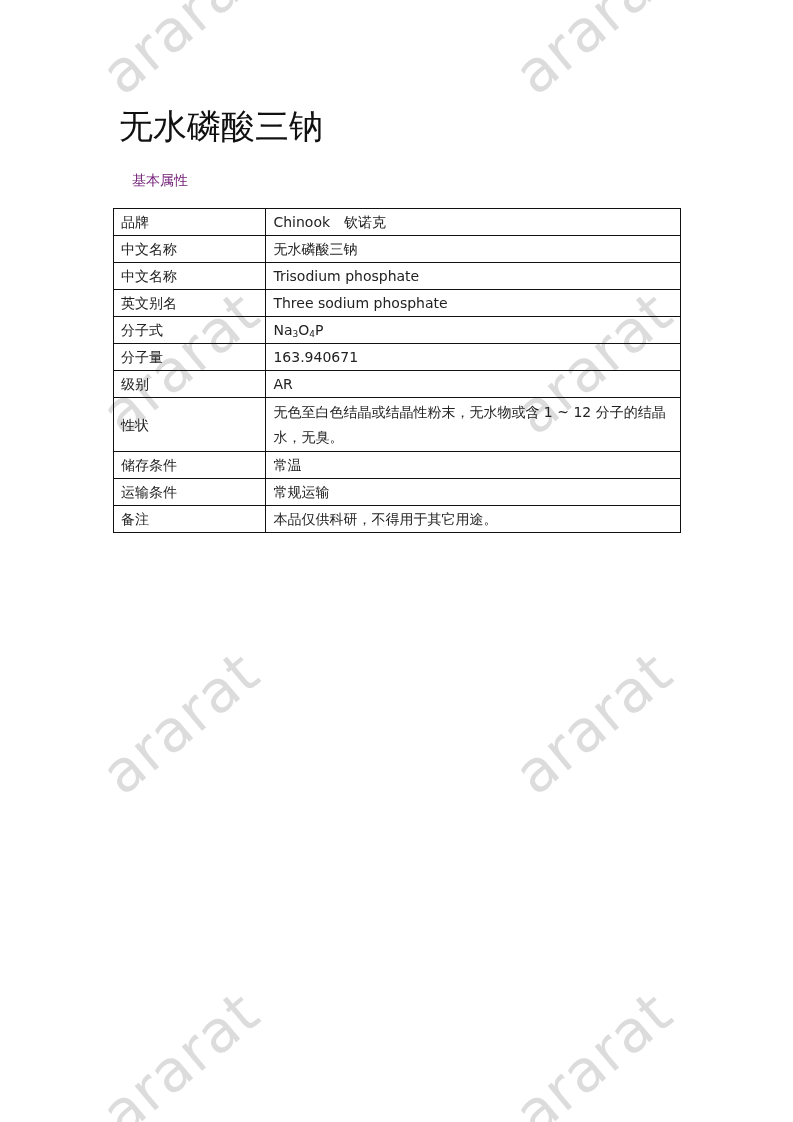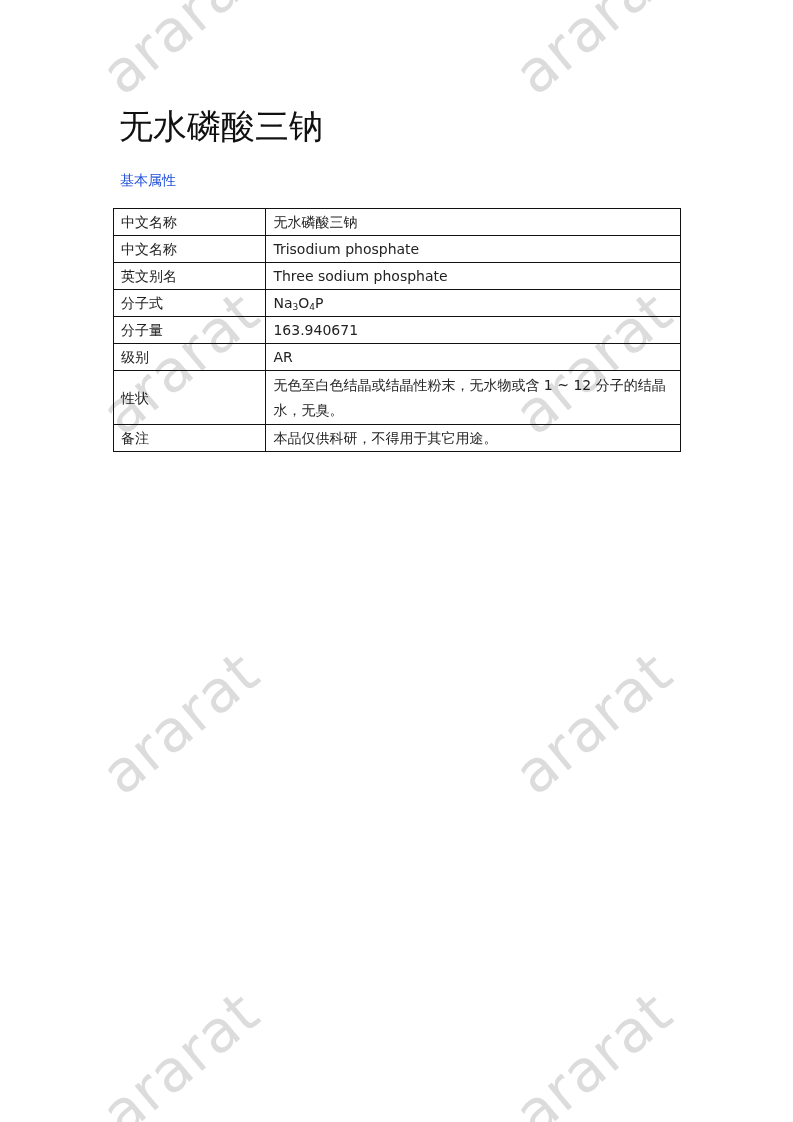--- a/index.html
+++ b/index.html
@@ -4,21 +4,21 @@
 <style>
   html, body { margin:0; padding:0; background:#ffffff; }
   body { width:793px; height:1122px; position:relative; overflow:hidden;
          font-family:"DejaVu Sans","Liberation Sans",sans-serif; color:#111; }
   .watermark { position:absolute; font-family:"DejaVu Sans","Liberation Sans",sans-serif;
                font-size:58px; color:#dcdcdc; transform:rotate(-40deg);
                transform-origin:left bottom; letter-spacing:1px; white-space:nowrap;
                z-index:0; pointer-events:none; }
   .title { position:absolute; left:119px; top:104px; font-size:34px; font-weight:normal;
            margin:0; z-index:2; color:#111; }
-  .subtitle { position:absolute; left:120px; top:172px; font-size:14px; z-index:2; color:#1d4ed8; }
+  .subtitle { position:absolute; left:132px; top:172px; font-size:14px; z-index:2; color:#701a75; }
   table.props { position:absolute; left:113px; top:208px; width:568px;
                 border-collapse:collapse; z-index:2; font-size:14px; }
   table.props td { border:1.3px solid #111; padding:0 6px 0 7px; vertical-align:middle;
                    height:26px; line-height:26px; color:#222; background:transparent; }
   table.props td.key { width:139px; }
   table.props td.val { width:402px; }
   table.props tr.tall td { height:51px; }
   table.props tr.tall td.val { line-height:25px; padding-top:1px; padding-bottom:1px; }
   sub { font-size:9px; vertical-align:-2px; line-height:0; }
 </style>
@@ -32,20 +32,24 @@
 <div class="watermark" style="left:132px; top:740px;">ararat</div>
 <div class="watermark" style="left:545px; top:740px;">ararat</div>
 <div class="watermark" style="left:132px; top:1080px;">ararat</div>
 <div class="watermark" style="left:545px; top:1080px;">ararat</div>
 
 <h1 class="title">无水磷酸三钠</h1>
 <div class="subtitle">基本属性</div>
 
 <table class="props">
   <tbody>
+    <tr>
+      <td class="key">品牌</td>
+      <td class="val">Chinook　钦诺克</td>
+    </tr>
     <tr>
       <td class="key">中文名称</td>
       <td class="val">无水磷酸三钠</td>
     </tr>
     <tr>
       <td class="key">中文名称</td>
       <td class="val">Trisodium phosphate</td>
     </tr>
     <tr>
       <td class="key">英文别名</td>
@@ -61,17 +65,25 @@
     </tr>
     <tr>
       <td class="key">级别</td>
       <td class="val">AR</td>
     </tr>
     <tr class="tall">
       <td class="key">性状</td>
       <td class="val">无色至白色结晶或结晶性粉末，无水物或含 1 ~ 12 分子的结晶水，无臭。</td>
     </tr>
     <tr>
+      <td class="key">储存条件</td>
+      <td class="val">常温</td>
+    </tr>
+    <tr>
+      <td class="key">运输条件</td>
+      <td class="val">常规运输</td>
+    </tr>
+    <tr>
       <td class="key">备注</td>
       <td class="val">本品仅供科研，不得用于其它用途。</td>
     </tr>
   </tbody>
 </table>
 
 </body></html>

